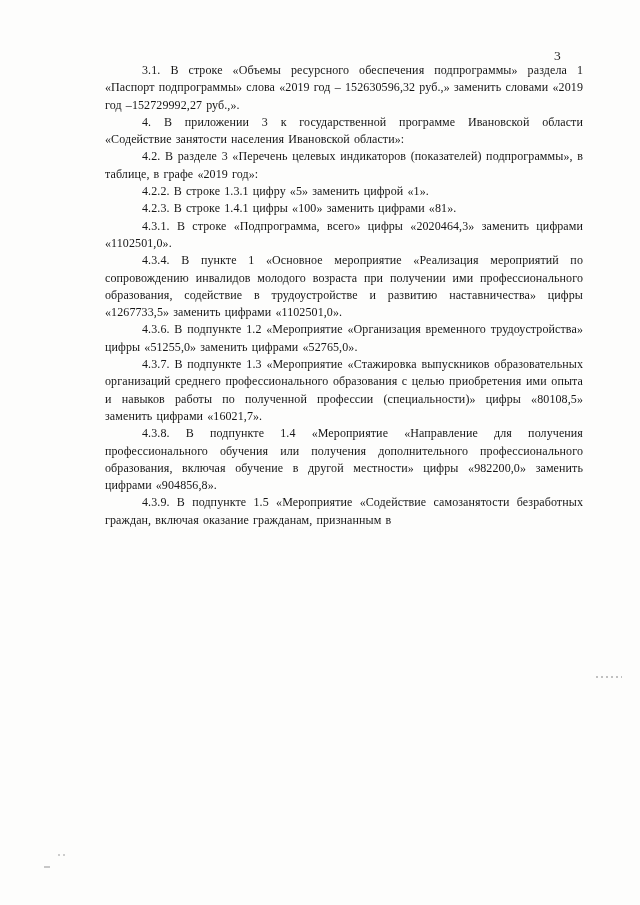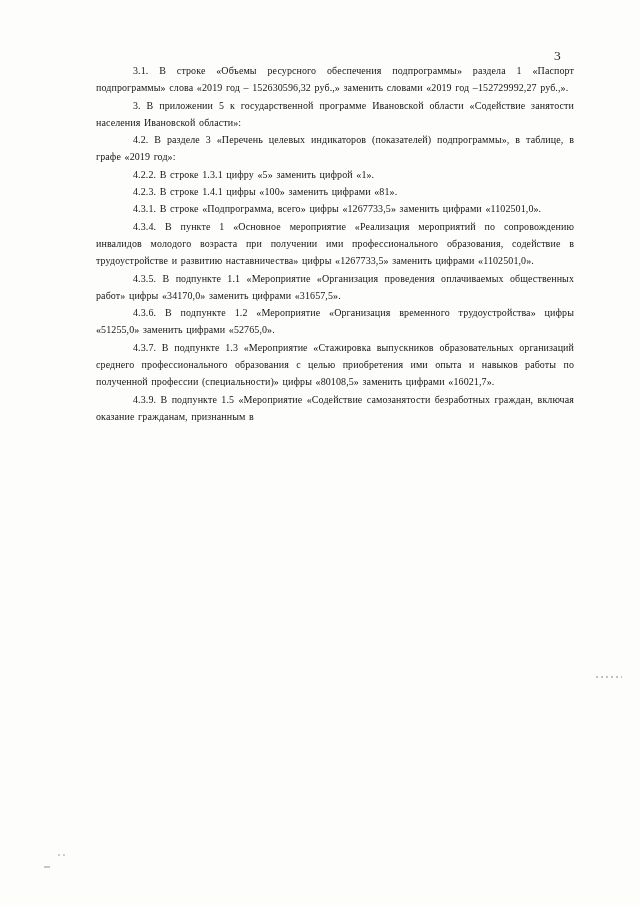--- a/index.html
+++ b/index.html
@@ -24,23 +24,23 @@
   .page-number {
     position: absolute;
     top: 48px;
     left: 554px;
     font-size: 13.5px;
     color: #1c1c1c;
   }
   .text-block {
     position: absolute;
     top: 62px;
-    left: 96px;
+    left: 105px;
     width: 478px;
-    font-size: 10px;
+    font-size: 12px;
     line-height: 17.3px;
     text-align: justify;
     color: #161616;
     letter-spacing: 0.1px;
   }
   .para {
     margin: 0;
     padding: 0;
     text-indent: 37px;
     word-spacing: 1px;
@@ -73,29 +73,29 @@
 </style>
 </head>
 <body>
 
 <div class="page">
 
   <div class="page-number">3</div>
 
   <div class="text-block">
     <p class="para">3.1. В строке «Объемы ресурсного обеспечения подпрограммы» раздела 1 «Паспорт подпрограммы» слова «2019 год – 152630596,32 руб.,» заменить словами «2019 год –152729992,27 руб.,».</p>
-    <p class="para">3. В приложении 5 к государственной программе Ивановской области «Содействие занятости населения Ивановской области»:</p>
+    <p class="para">4. В приложении 3 к государственной программе Ивановской области «Содействие занятости населения Ивановской области»:</p>
     <p class="para">4.2. В разделе 3 «Перечень целевых индикаторов (показателей) подпрограммы», в таблице, в графе «2019 год»:</p>
     <p class="para">4.2.2. В строке 1.3.1 цифру «5» заменить цифрой «1».</p>
     <p class="para">4.2.3. В строке 1.4.1 цифры «100» заменить цифрами «81».</p>
-    <p class="para">4.3.1. В строке «Подпрограмма, всего» цифры «1267733,5» заменить цифрами «1102501,0».</p>
+    <p class="para">4.3.1. В строке «Подпрограмма, всего» цифры «2020464,3» заменить цифрами «1102501,0».</p>
     <p class="para">4.3.4. В пункте 1 «Основное мероприятие «Реализация мероприятий по сопровождению инвалидов молодого возраста при получении ими профессионального образования, содействие в трудоустройстве и развитию наставничества» цифры «1267733,5» заменить цифрами «1102501,0».</p>
-    <p class="para">4.3.5. В подпункте 1.1 «Мероприятие «Организация проведения оплачиваемых общественных работ» цифры «34170,0» заменить цифрами «31657,5».</p>
     <p class="para">4.3.6. В подпункте 1.2 «Мероприятие «Организация временного трудоустройства» цифры «51255,0» заменить цифрами «52765,0».</p>
     <p class="para">4.3.7. В подпункте 1.3 «Мероприятие «Стажировка выпускников образовательных организаций среднего профессионального образования с целью приобретения ими опыта и навыков работы по полученной профессии (специальности)» цифры «80108,5» заменить цифрами «16021,7».</p>
+    <p class="para">4.3.8. В подпункте 1.4 «Мероприятие «Направление для получения профессионального обучения или получения дополнительного профессионального образования, включая обучение в другой местности» цифры «982200,0» заменить цифрами «904856,8».</p>
     <p class="para">4.3.9. В подпункте 1.5 «Мероприятие «Содействие самозанятости безработных граждан, включая оказание гражданам, признанным в</p>
   </div>
 
   <div class="artifact dots-right"></div>
   <div class="artifact speck-bottom-left"></div>
   <div class="artifact speck-bottom-left2"></div>
 
 </div>
 
 </body></html>

